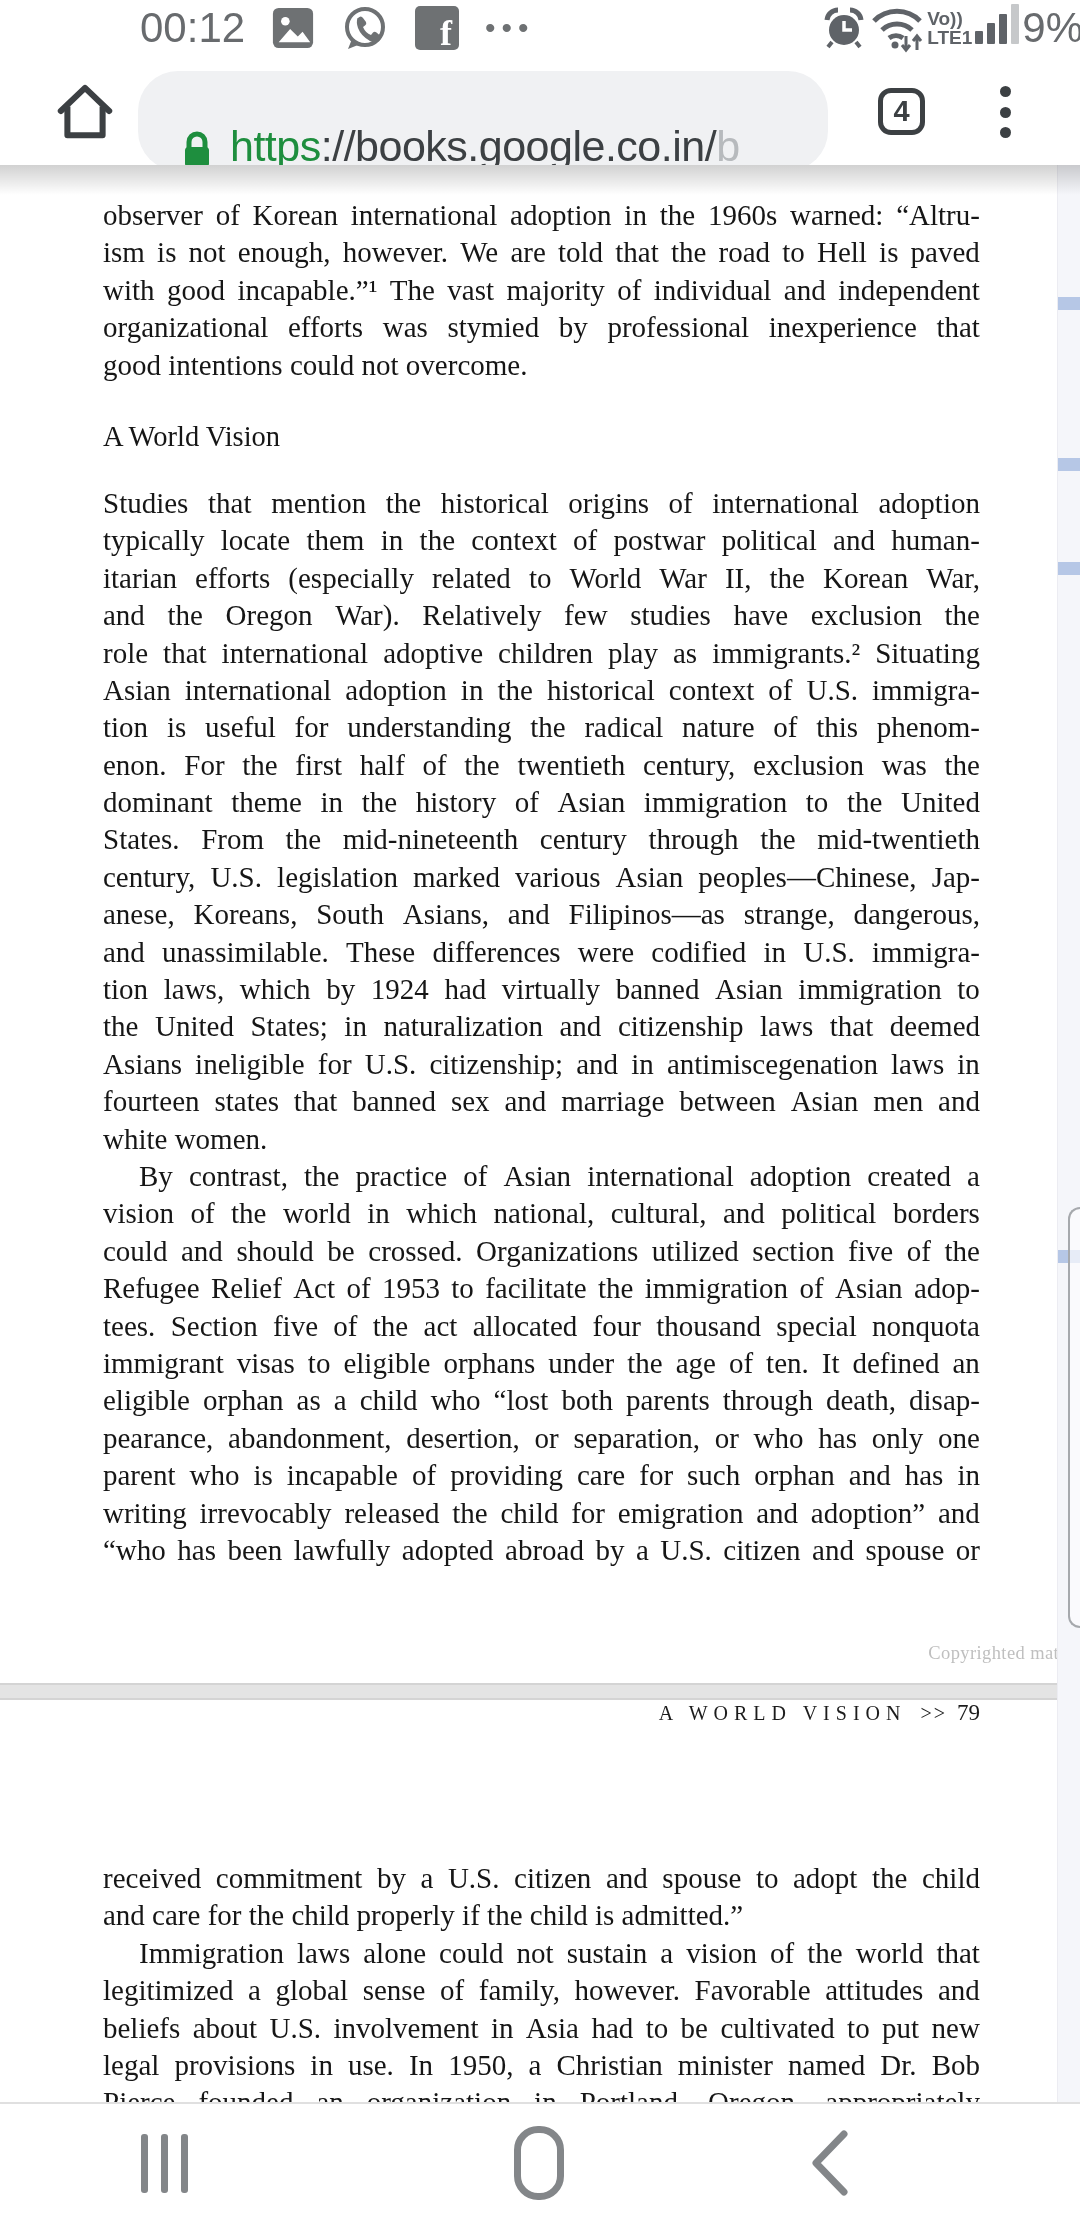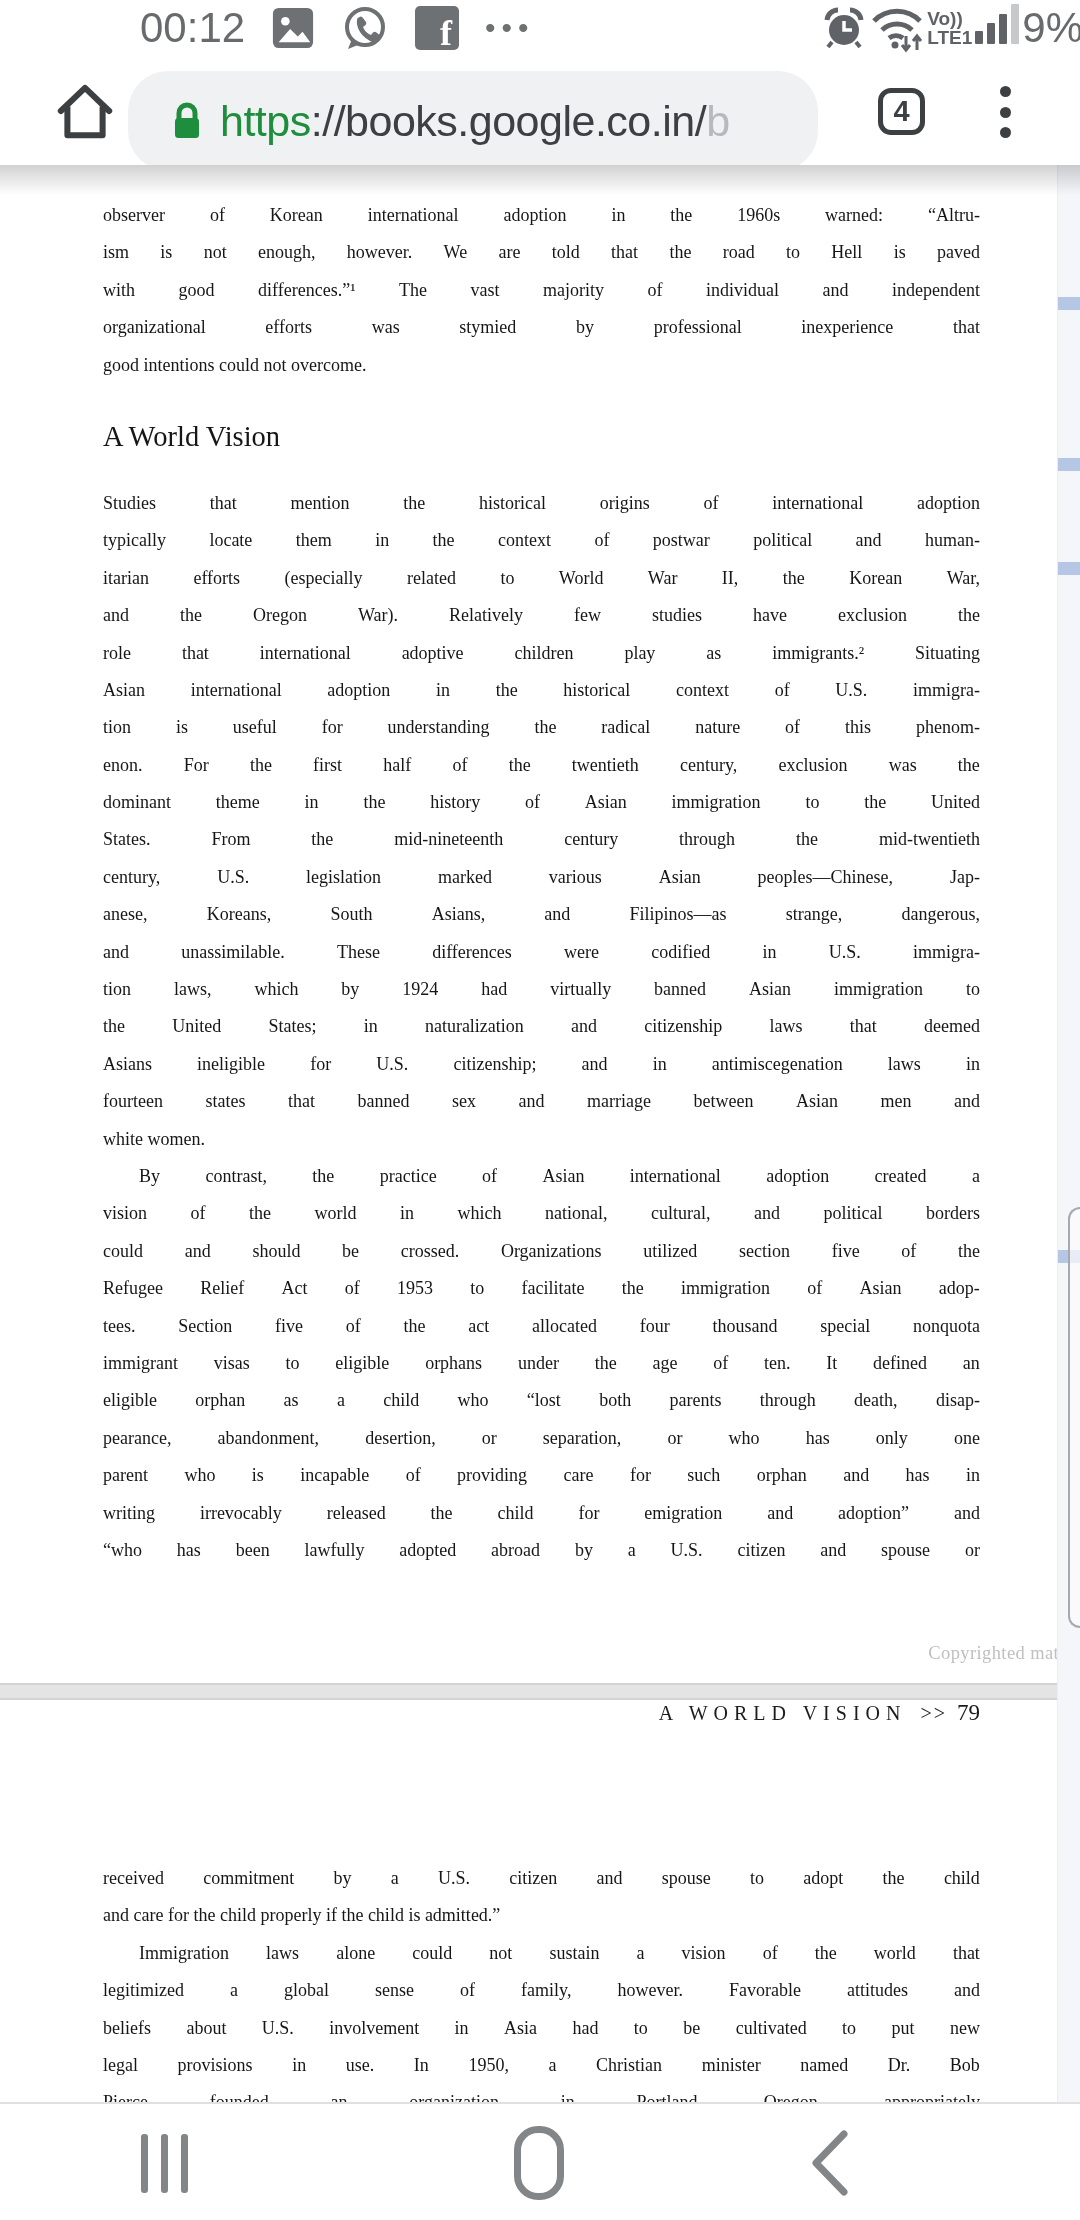--- a/index.html
+++ b/index.html
@@ -23,41 +23,41 @@
   .sig-bars i.b4{height:40px;background:#c6c8ca;}
   .batt-pct{font-size:42px;color:#686b6e;}
   .battery{position:relative;width:32px;height:52px;display:flex;flex-direction:column;align-items:center;}
   .batt-nub{width:14px;height:6px;background:#bdbfc1;border-radius:2px 2px 0 0;}
   .batt-body{width:32px;height:46px;background:#bdbfc1;border-radius:4px;overflow:hidden;display:flex;flex-direction:column;justify-content:flex-end;}
   .batt-fill{width:100%;height:12px;}
 
   
   .browser-bar{position:absolute;top:56px;left:0;width:1080px;height:109px;background:#ffffff;}
   .home-btn{position:absolute;left:52px;top:22px;width:66px;height:66px;}
-  .omnibox{position:absolute;left:128px;top:15px;width:690px;height:100px;background:#f0f1f3;border-radius:40px;
-           display:flex;align-items:center;padding-left:42px;overflow:hidden;}
+  .omnibox{position:absolute;left:138px;top:15px;width:690px;height:100px;background:#f0f1f3;border-radius:40px;
+           display:flex;align-items:flex-end;padding-left:42px;overflow:hidden;}
   .lock{margin-right:16px;flex:0 0 auto;display:flex;}
   .url-text{font-size:43px;letter-spacing:-0.5px;white-space:nowrap;}
   .url-scheme{color:#1e8e3e;}
   .url-rest{color:#3c4043;}
   .url-cut{color:#b7babd;}
   .tab-btn{position:absolute;left:878px;top:32px;width:47px;height:47px;border:5px solid #3c4043;border-radius:13px;
            display:flex;align-items:center;justify-content:center;}
   .tab-btn span{font-size:29px;font-weight:bold;color:#3c4043;}
   .menu-btn{position:absolute;left:998px;top:30px;width:14px;height:52px;display:flex;flex-direction:column;justify-content:space-between;align-items:center;}
   .menu-btn i{display:block;width:11px;height:11px;border-radius:50%;background:#3c4043;}
 
   
   .content{position:absolute;top:165px;left:0;width:1080px;height:1937px;background:#ffffff;overflow:hidden;}
   .top-shadow{position:absolute;top:0;left:0;width:100%;height:30px;z-index:6;
               background:linear-gradient(to bottom,rgba(0,0,0,0.18),rgba(0,0,0,0));pointer-events:none;}
   .book{font-family:"Liberation Serif","DejaVu Serif",serif;}
   .page1-flow{position:absolute;left:103px;top:32px;width:877px;}
   .page2-flow{position:absolute;left:103px;top:1695px;width:877px;}
-  .book-line{height:37.4px;line-height:37.4px;font-size:18px;color:#161616;white-space:nowrap;overflow:hidden;}
+  .book-line{height:37.4px;line-height:37.4px;font-size:29px;color:#161616;white-space:nowrap;overflow:hidden;}
   .book-line.flexl{display:flex;justify-content:space-between;}
   .book-line.flexl span{white-space:nowrap;}
   .book-line.indent{padding-left:36px;}
   .book-line.plain{text-align:left;}
   .book-heading{font-size:28.5px;color:#161616;margin:33px 0 28px 0;height:40px;line-height:40px;}
   .copyright{position:absolute;top:1478px;right:-14px;font-size:18.5px;color:#bfbfbf;letter-spacing:0.4px;z-index:1;}
   .separator{position:absolute;top:1518px;left:0;width:1058px;height:17px;background:#e4e4e4;
              border-top:2px solid #d4d4d4;border-bottom:2px solid #d4d4d4;}
   .running-head{position:absolute;top:1535px;left:103px;width:877px;text-align:right;
                 font-family:"Liberation Serif","DejaVu Serif",serif;color:#1c1c1c;}
@@ -205,21 +205,21 @@
             <span>the</span>
             <span>road</span>
             <span>to</span>
             <span>Hell</span>
             <span>is</span>
             <span>paved</span>
           </div>
           <div class="book-line flexl">
             <span>with</span>
             <span>good</span>
-            <span>differences.”¹</span>
+            <span>incapable.”¹</span>
             <span>The</span>
             <span>vast</span>
             <span>majority</span>
             <span>of</span>
             <span>individual</span>
             <span>and</span>
             <span>independent</span>
           </div>
           <div class="book-line flexl">
             <span>organizational</span>

